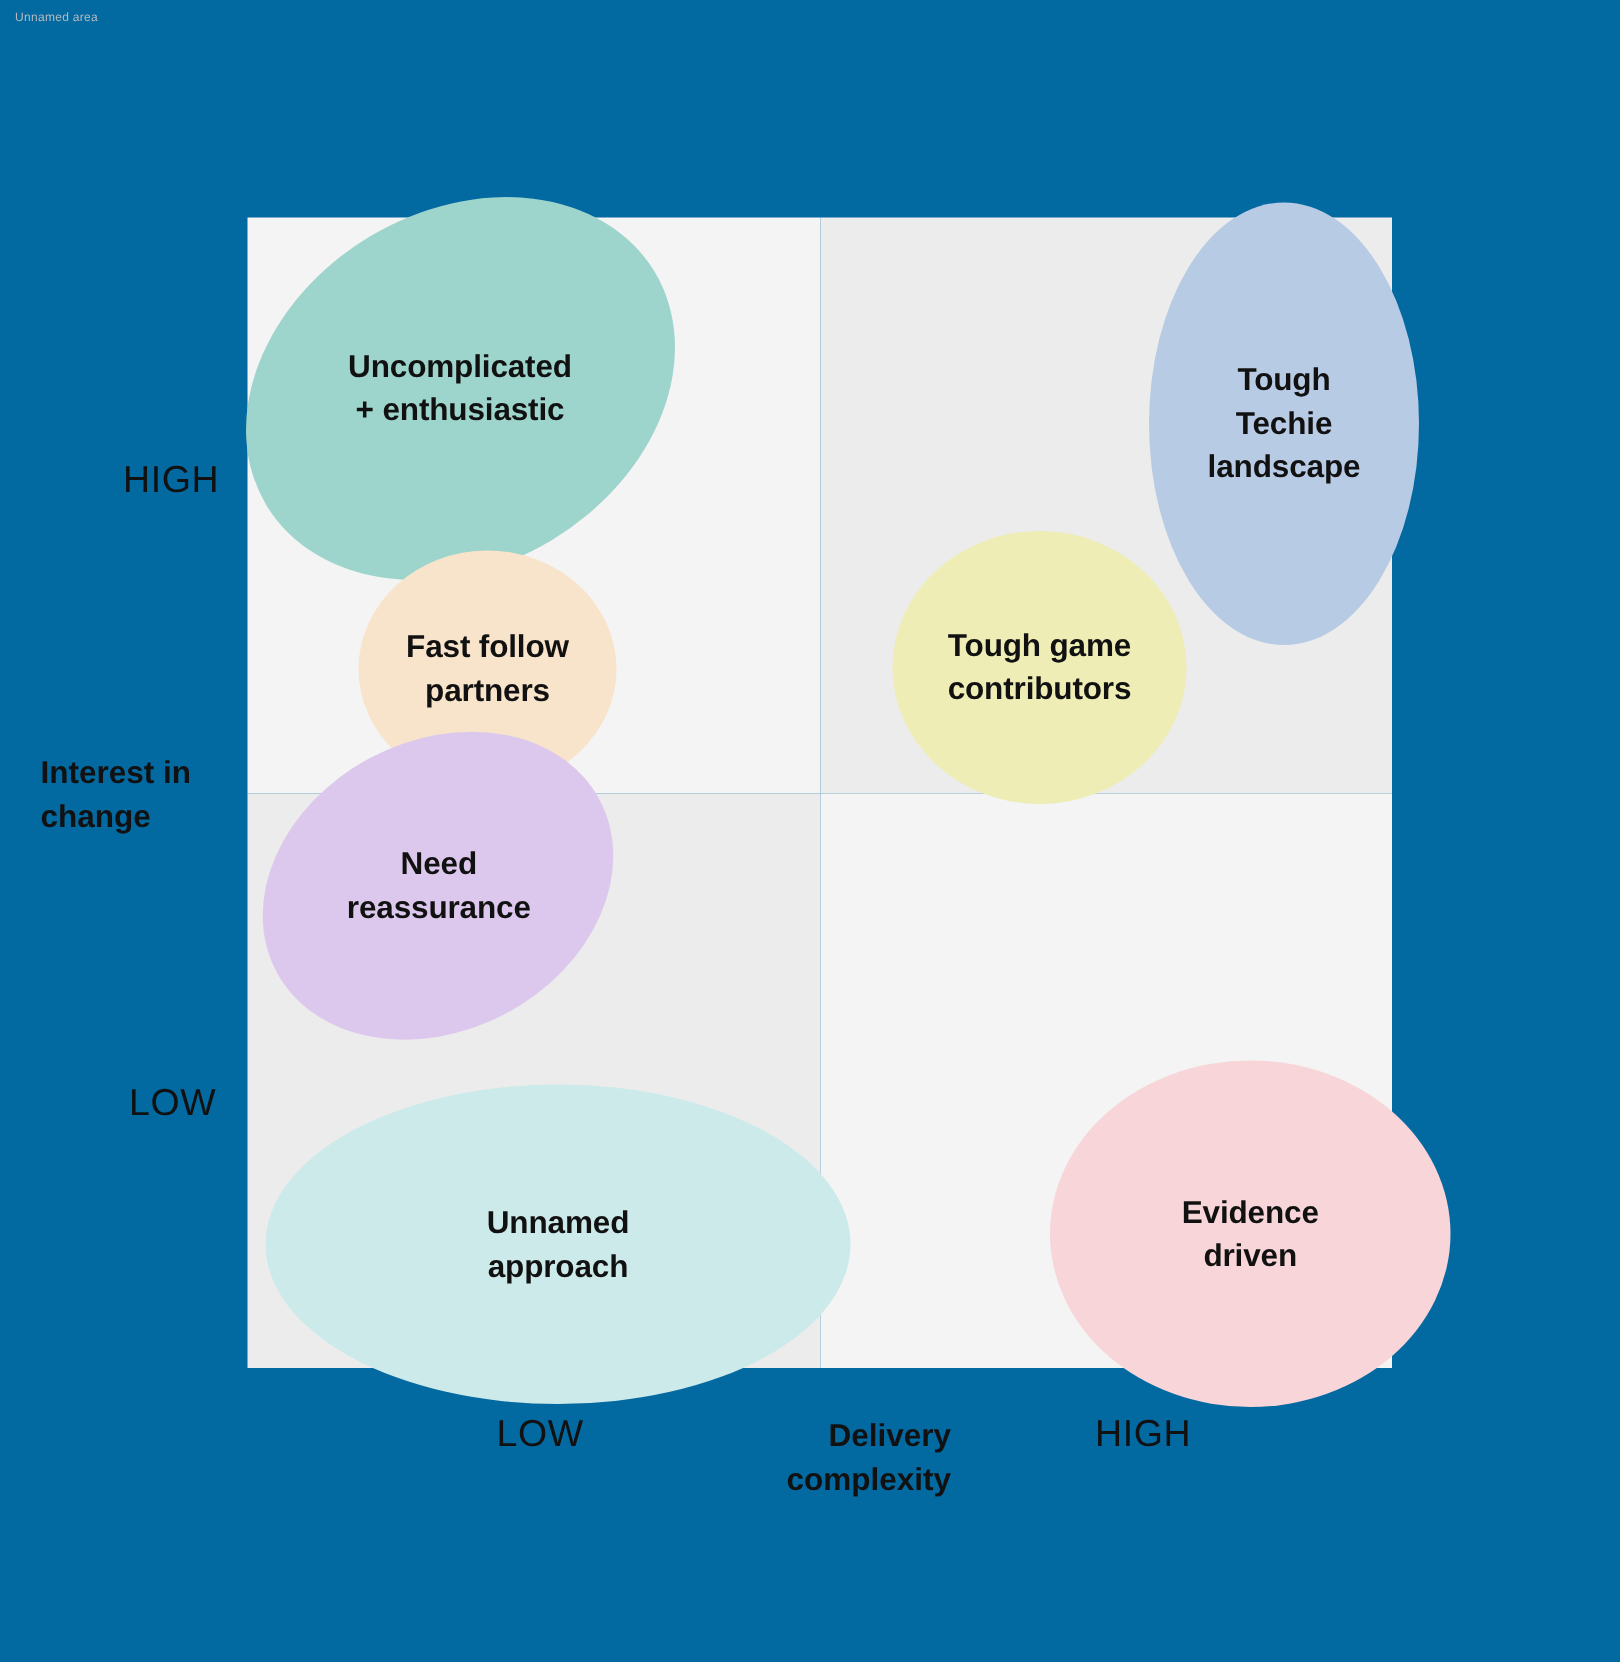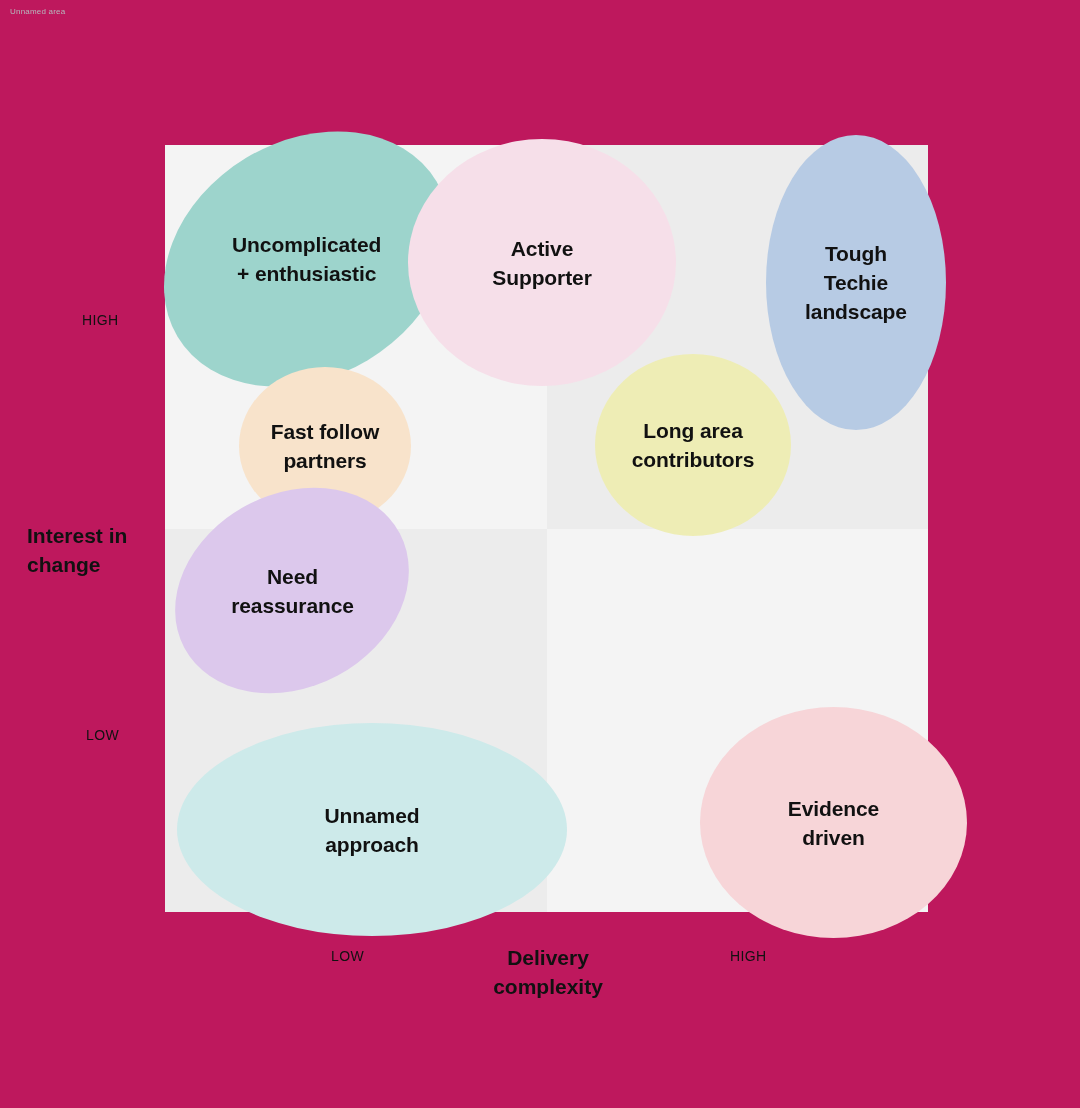--- a/index.html
+++ b/index.html
@@ -13,21 +13,21 @@
     position: relative;
     overflow: hidden;
     font-family: "Liberation Sans", sans-serif;
     color: #111111;
   }
 
   
   #board {
     position: absolute;
     inset: 0;
-    background: #be185d;
+    background: #0369a1;
   }
 
   
   #area-caption {
     position: absolute;
     left: 10px;
     top: 7px;
     font-size: 8px;
     line-height: 10px;
     color: #b6b9bd;
@@ -73,81 +73,77 @@
     z-index: 3;
     white-space: pre-line;
     pointer-events: none;
   }
   
   .bubble.rot .cap { display: block; }
 
   
   .axis-tick {
     position: absolute;
-    font-size: 14px;
+    font-size: 25px;
     line-height: 26px;
     font-weight: normal;
     letter-spacing: 0.4px;
     color: #111111;
     white-space: nowrap;
   }
   .axis-title {
     position: absolute;
     font-size: 21px;
     line-height: 29px;
     font-weight: bold;
     color: #111111;
     white-space: pre-line;
   }
 
   #y-high  { left: 82px;  top: 307px; }
   #y-low   { left: 86px;  top: 722px; }
-  #y-title { left: 27px;  top: 501px; width: 150px; margin-top: 20px; }
+  #y-title { left: 27px;  top: 501px; width: 150px; }
 
   #x-low   { left: 331px; top: 943px; }
   #x-high  { left: 730px; top: 943px; }
-  #x-title { left: 462px; top: 943px; width: 172px; text-align: center; }
+  #x-title { left: 462px; top: 943px; width: 172px; text-align: right; }
 </style>
 </head>
 <body>
 
 <div id="board">
 
   <div id="area-caption">Unnamed area</div>
 
   <div id="plot">
 
     <div class="quad tl" style="background: rgb(244, 244, 244);"></div>
     <div class="quad tr" style="background: rgb(236, 236, 236);"></div>
     <div class="quad bl" style="background: rgb(236, 236, 236);"></div>
     <div class="quad br" style="background: rgb(244, 244, 244);"></div>
 
     <div class="bubble rot" id="b0" style="left: -9px; top: -4px; width: 302px; height: 236px; background: rgb(157, 212, 204); transform: rotate(-31deg);">
       <span class="cap" style="transform: rotate(31deg);">Uncomplicated
 + enthusiastic</span>
     </div>
 
-    <div class="bubble" id="b1" style="left: 243px; top: -6px; width: 268px; height: 247px; background: rgb(246, 223, 233);">
-      <span class="cap">Active
-Supporter</span>
-    </div>
 
     <div class="bubble" id="b3" style="left: 74px; top: 222px; width: 172px; height: 158px; background: rgb(248, 227, 203);">
       <span class="cap">Fast follow
 partners</span>
     </div>
 
     <div class="bubble" id="b2" style="left: 601px; top: -10px; width: 180px; height: 295px; background: rgb(183, 203, 228);">
       <span class="cap">Tough
 Techie
 landscape</span>
     </div>
 
     <div class="bubble" id="b4" style="left: 430px; top: 209px; width: 196px; height: 182px; background: rgb(238, 237, 181);">
-      <span class="cap">Long area
+      <span class="cap">Tough game
 contributors</span>
     </div>
 
     <div class="bubble rot" id="b5" style="left: 5px; top: 349px; width: 244px; height: 193px; background: rgb(220, 200, 236); transform: rotate(-28deg);">
       <span class="cap" style="transform: rotate(28deg);">Need
 reassurance</span>
     </div>
 
 
     <div class="bubble" id="b7" style="left: 12px; top: 578px; width: 390px; height: 213px; background: rgb(205, 234, 234);">

